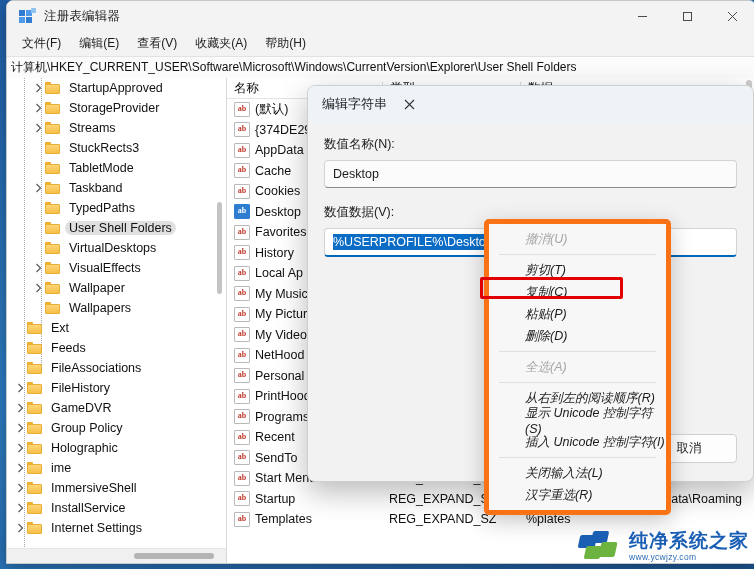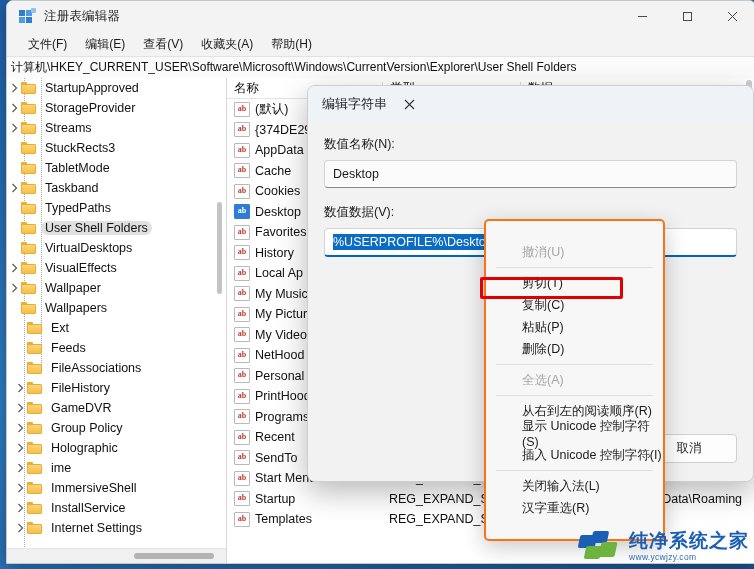--- a/index.html
+++ b/index.html
@@ -39,21 +39,21 @@
   #app-icon .d{left:7px;top:8px;width:6px;height:6px;}
   #app-icon .dot{left:12px;top:-1px;width:5px;height:5px;background:#8fc3f2;border-radius:1px;}
   #window-title{font-size:12.5px;color:#1b1b1b;letter-spacing:.2px;}
   .winbtns{position:absolute;right:0;top:0;height:31px;display:flex;}
   .winbtn{
     width:45px;height:31px;display:flex;align-items:center;justify-content:center;
     color:#4a4a4a;font-size:12px;
   }
   .winbtn svg{display:block;}
   
-  #menubar{height:24px;display:flex;align-items:center;padding-left:12px;background:#f3f3f3;}
+  #menubar{height:24px;display:flex;padding-left:6px;background:#f3f3f3;}
   .menuitem{padding:3px 9px;font-size:12px;color:#1b1b1b;border-radius:3px;}
   
   #addressbar{
     height:21px;background:#fbfbfb;border-top:1px solid #e2e2e2;border-bottom:1px solid #dcdcdc;
     display:flex;align-items:center;padding-left:4px;font-size:12px;color:#111;
     white-space:nowrap;overflow:hidden;
   }
   
   #content{position:absolute;left:0;top:77px;right:0;bottom:0;display:flex;background:#fff;}
   #tree-pane{
@@ -75,21 +75,21 @@
   .folder .tab{
     position:absolute;left:0;top:0px;width:6px;height:3px;background:#f0ae2a;border-radius:1px 1px 0 0;
   }
   .folder .body{
     position:absolute;left:0;top:2px;width:15px;height:10px;border-radius:1px;
     background:linear-gradient(180deg,#fcd67a 0%,#f7bf46 100%);
     border:1px solid #e8ae33;box-sizing:border-box;
   }
   .tree-row.selected .lbl{background:#e0e0e0;border-radius:7px;}
   .tree-row .lbl{padding:0 4px;}
-  .indent1{}
+  .indent1{padding-left:24px;}
   .indent0{padding-left:6px;}
   
   #tree-scroll .guide{
     position:absolute;left:17px;top:0;bottom:0;width:0;
     border-left:1px dotted #a9a9a9;
   }
   #tree-scroll .guide2{
     position:absolute;left:34px;top:0;height:293px;width:0;
     border-left:1px dotted #a9a9a9;
   }
@@ -155,23 +155,23 @@
   #dlg-buttons{
     position:absolute;right:16px;bottom:18px;display:flex;gap:9px;
   }
   .dlg-btn{
     width:94px;height:27px;background:#fdfdfd;border:1px solid #d0d0d0;border-radius:4px;
     display:flex;align-items:center;justify-content:center;font-size:12.5px;color:#1b1b1b;
   }
   
   #ctx-menu{
     position:absolute;left:477px;top:218px;width:177px;
-    background:#f7f7f7;border:2px solid #f97316;border-radius:5px;
+    background:#f7f7f7;border:5px solid #f97316;border-radius:5px;
     box-shadow:0 6px 22px rgba(0,0,0,.22);
-    padding:20px 0;overflow:hidden;
+    padding:4px 0;overflow:hidden;font-style:italic;
   }
   .ctx-item{
     height:22px;display:flex;align-items:center;padding-left:36px;font-size:12.5px;color:#1b1b1b;
     position:relative;
   }
   .ctx-item.disabled{color:#a6a6a6;}
   .ctx-item .arrow{position:absolute;right:12px;color:#555;font-size:11px;}
   .ctx-sep{height:1px;background:#e0e0e0;margin:4px 10px;}
   #ctx-highlight{
     position:absolute;left:473px;top:276px;width:143px;height:22px;

